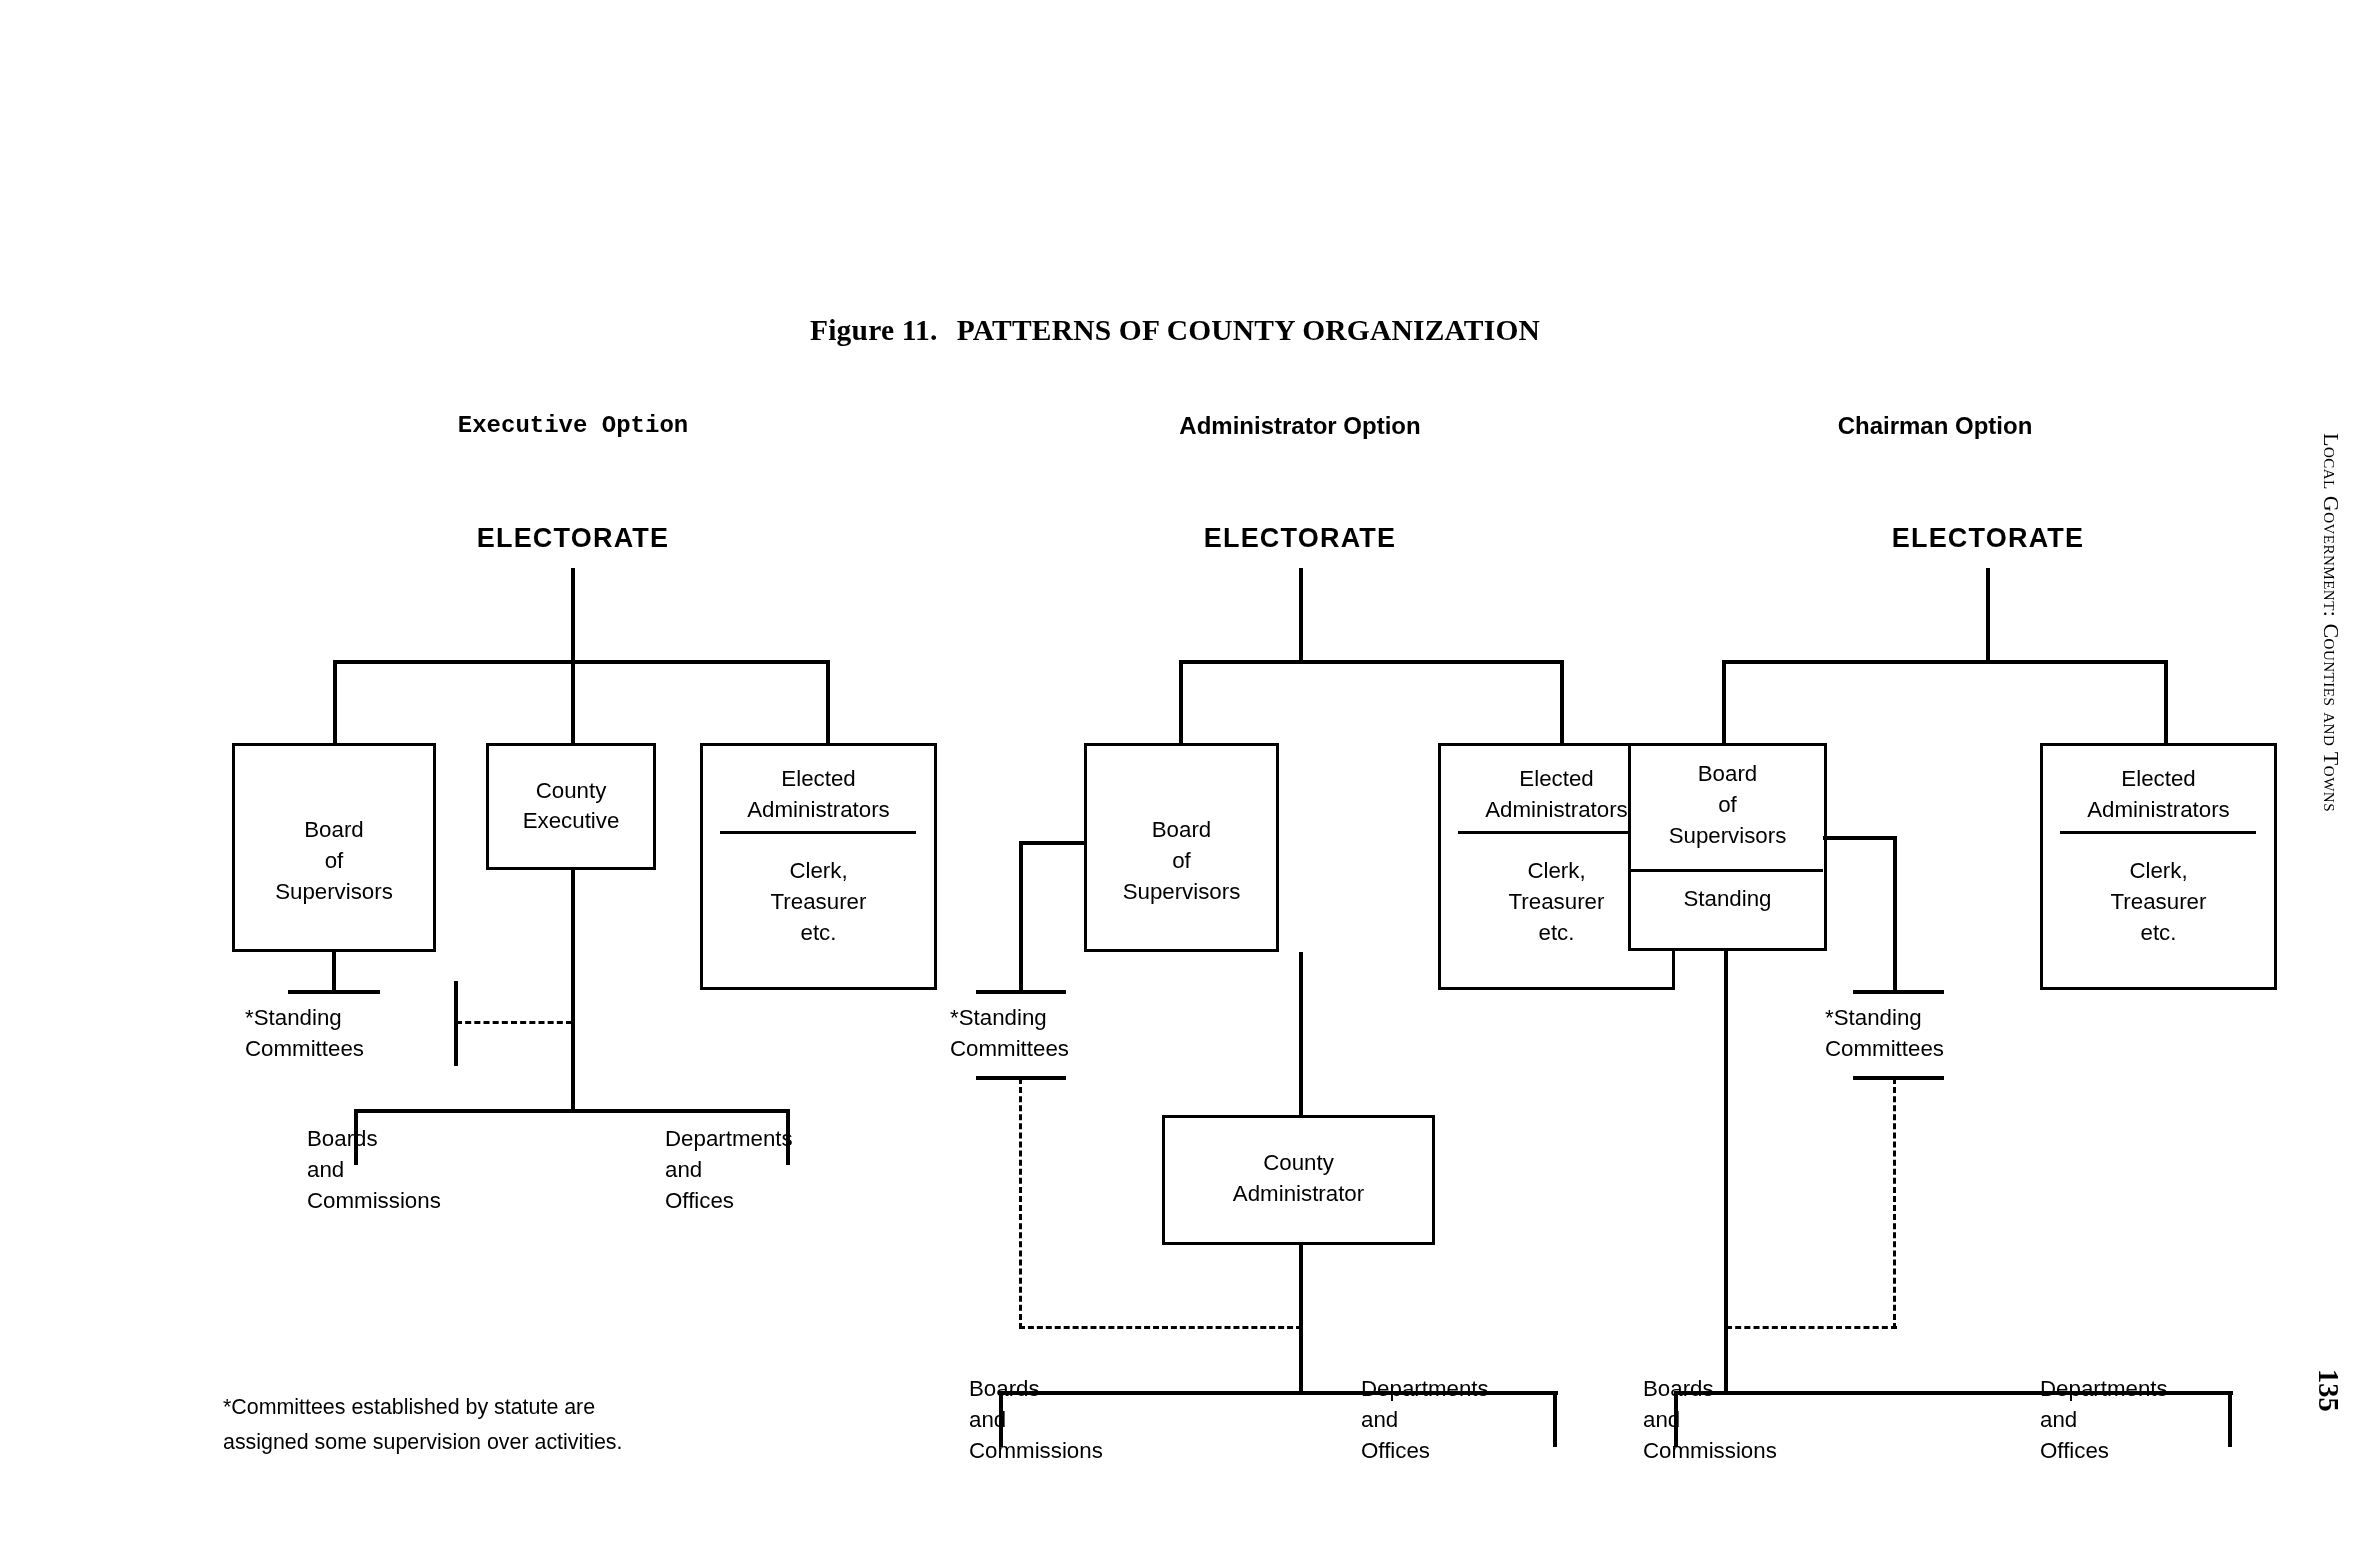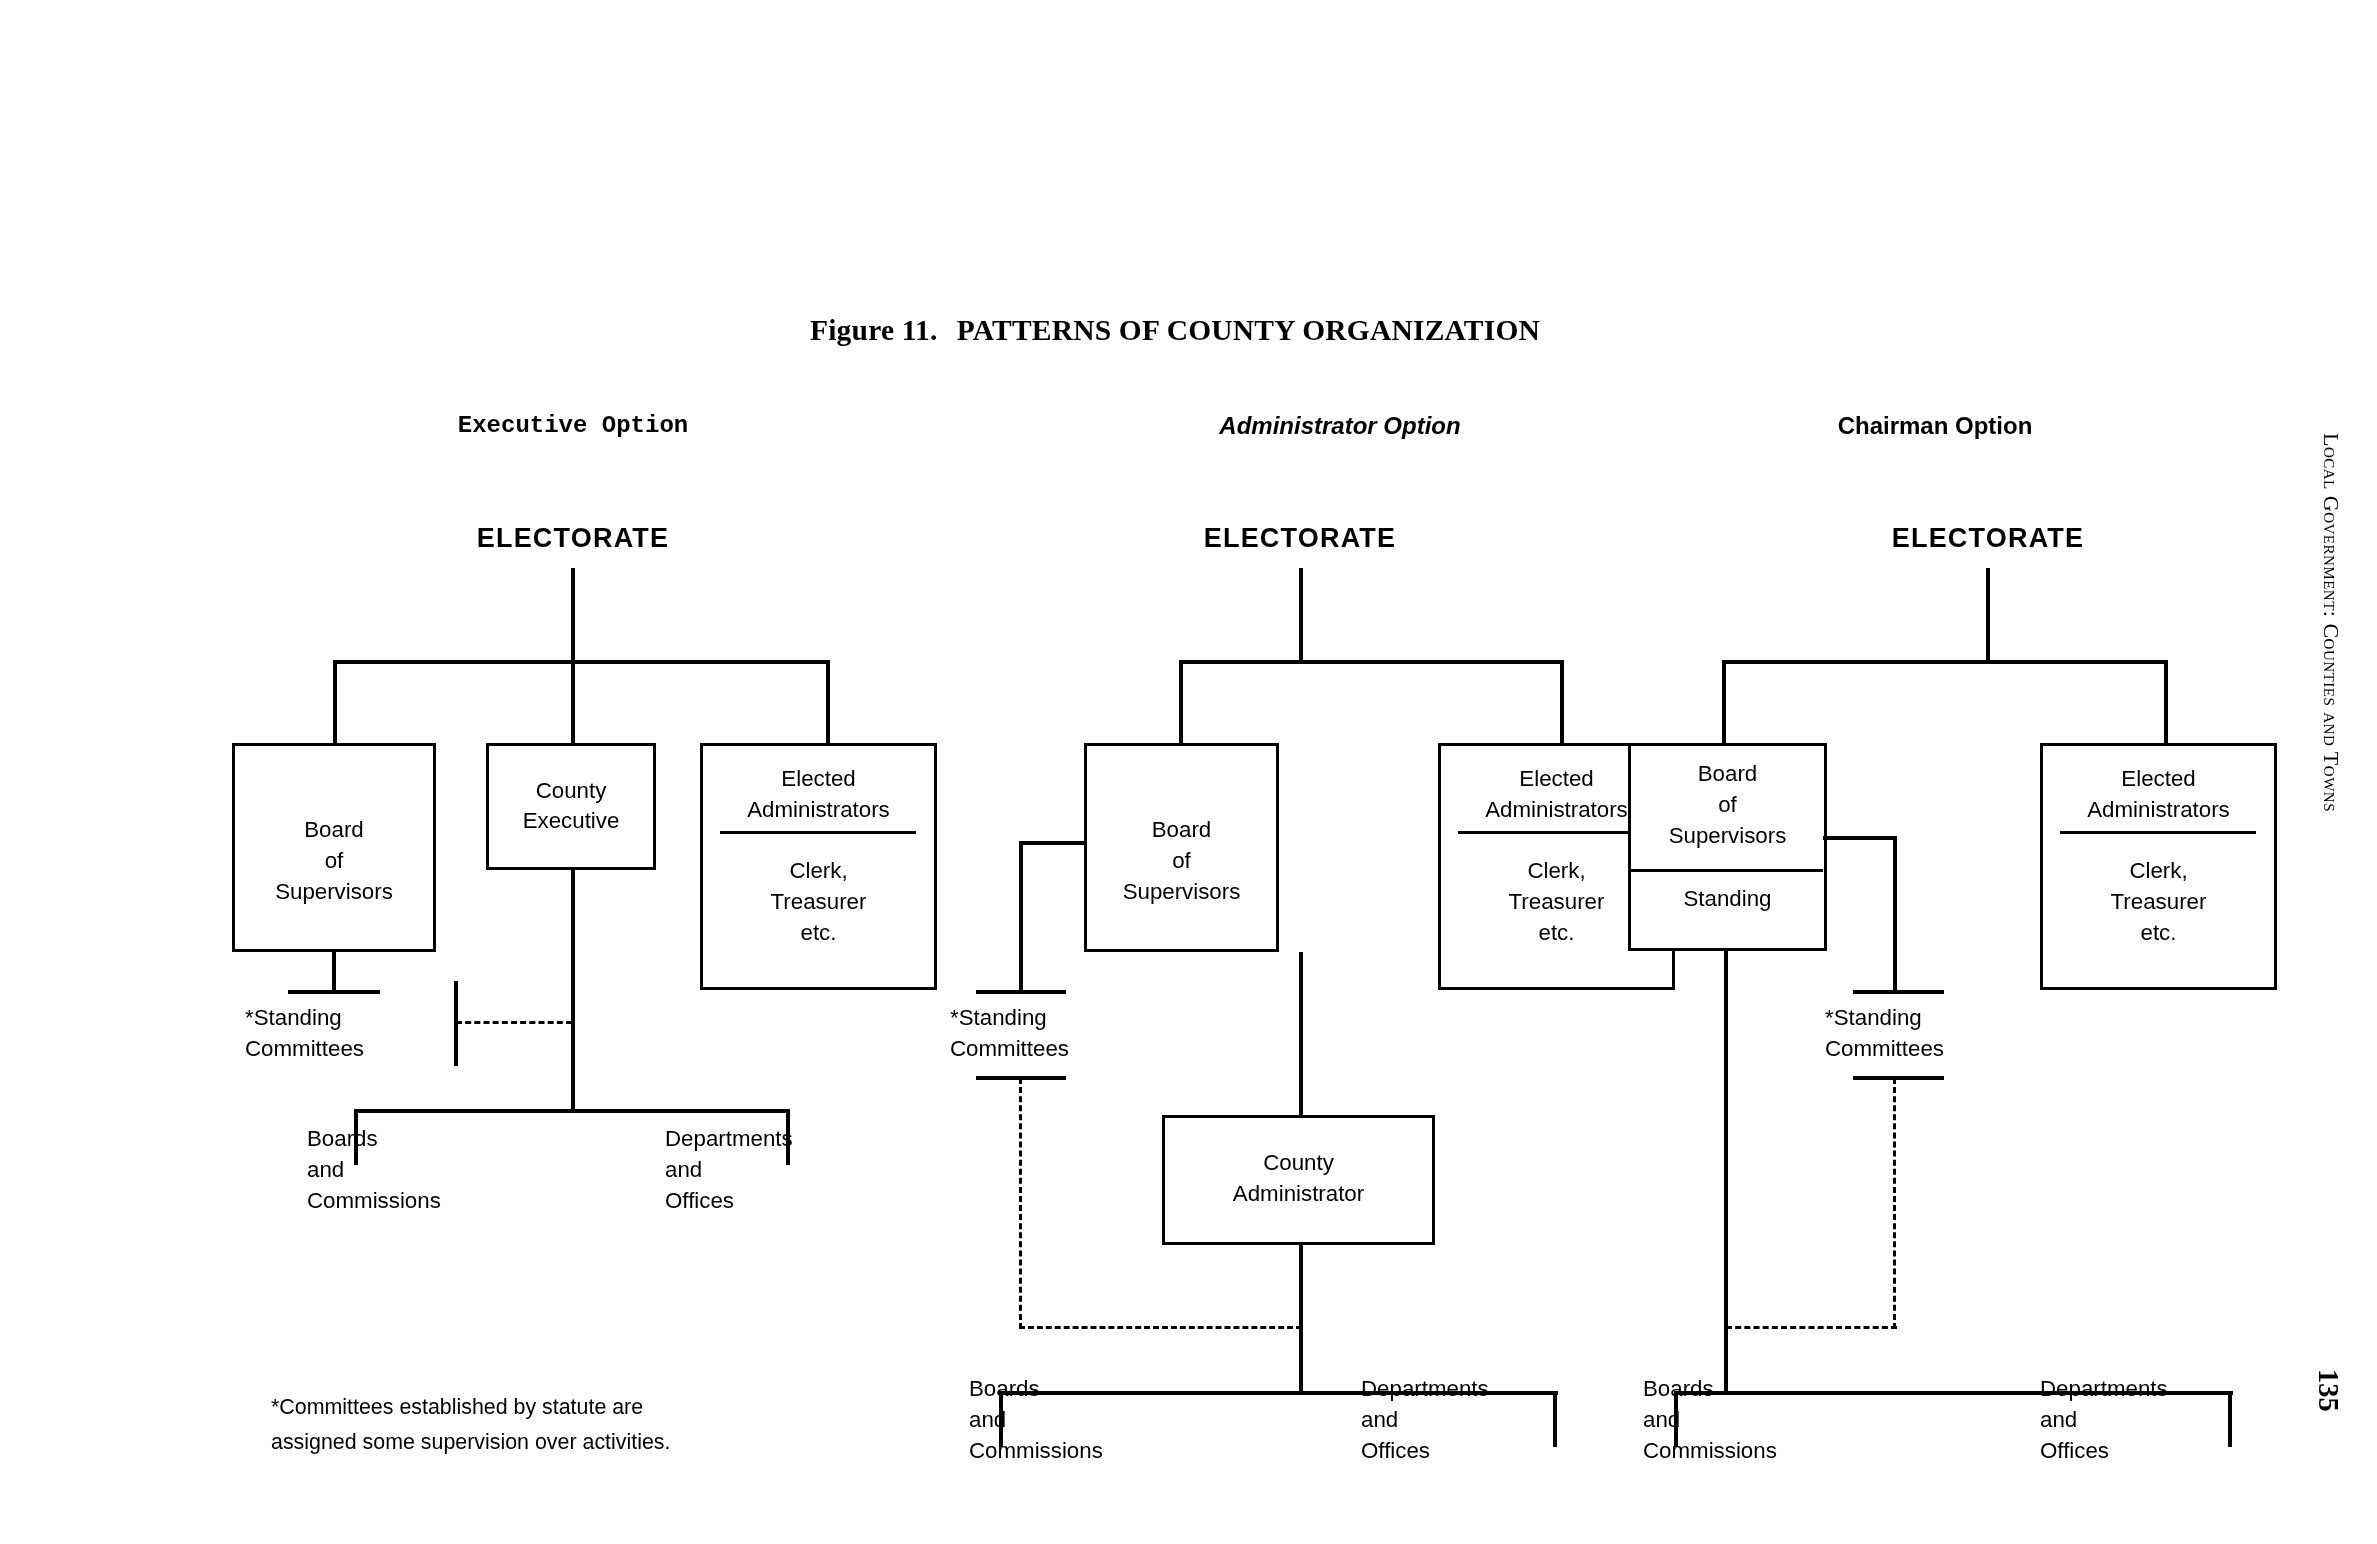--- a/index.html
+++ b/index.html
@@ -61,21 +61,20 @@
     text-align: center;
   }
   .node-label.left { transform: none; text-align: left; }
 
   .footnote {
     position: absolute;
     font-family: "Liberation Sans", sans-serif;
     font-size: 21.4px;
     line-height: 1.62;
     white-space: pre-line;
-    margin-left: 48px;
   }
 
   
   .box {
     position: absolute;
     border: 3.3px solid #000;
     box-sizing: border-box;
     background: #fff;
   }
   .box-text {
@@ -191,21 +190,21 @@
   <div class="node-label left" style="left:307px; top:1124px;">Boards
 and
 Commissions</div>
   <div class="node-label left" style="left:665px; top:1124px;">Departments
 and
 Offices</div>
 
   <div class="footnote" style="left:223px; top:1390px;">*Committees established by statute are
 assigned some supervision over activities.</div>
 
-  <div class="col-head" style="left:1340px; top:407px;font-style:italic;">Administrator
+  <div class="col-head" style="left:1300px; top:407px;">Administrator
 Option</div>
 
   <div class="electorate" style="left:1300px; top:523px;">ELECTORATE</div>
 
   <div class="ln" style="left:1299px; top:568px; width:3.8px; height:95px;"></div>
   <div class="ln" style="left:1179px; top:660px; width:385px; height:4.3px;"></div>
   <div class="ln" style="left:1179px; top:660px; width:4.3px; height:84px;"></div>
   <div class="ln" style="left:1560px; top:660px; width:4.3px; height:84px;"></div>
 
   <div class="box" style="left:1084px; top:743px; width:195px; height:209px;">

